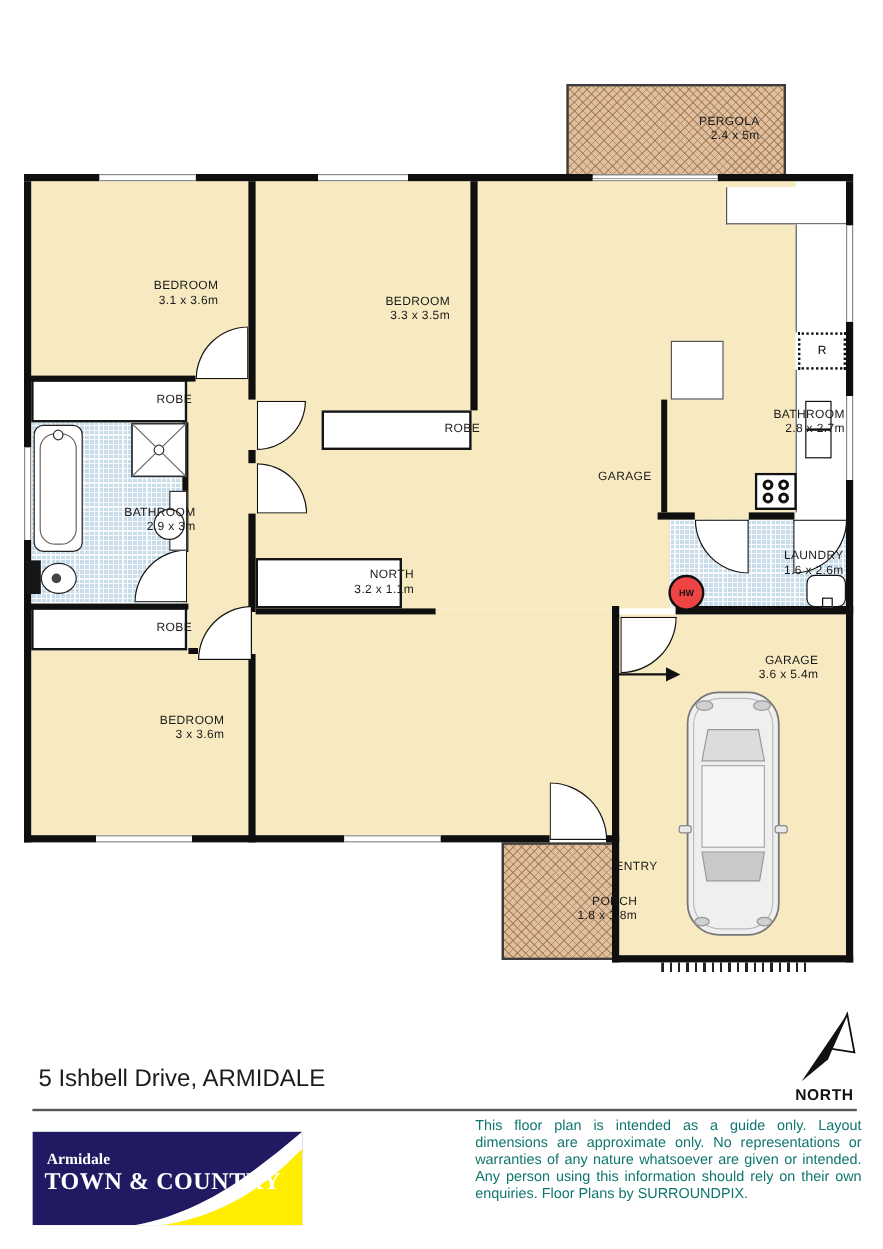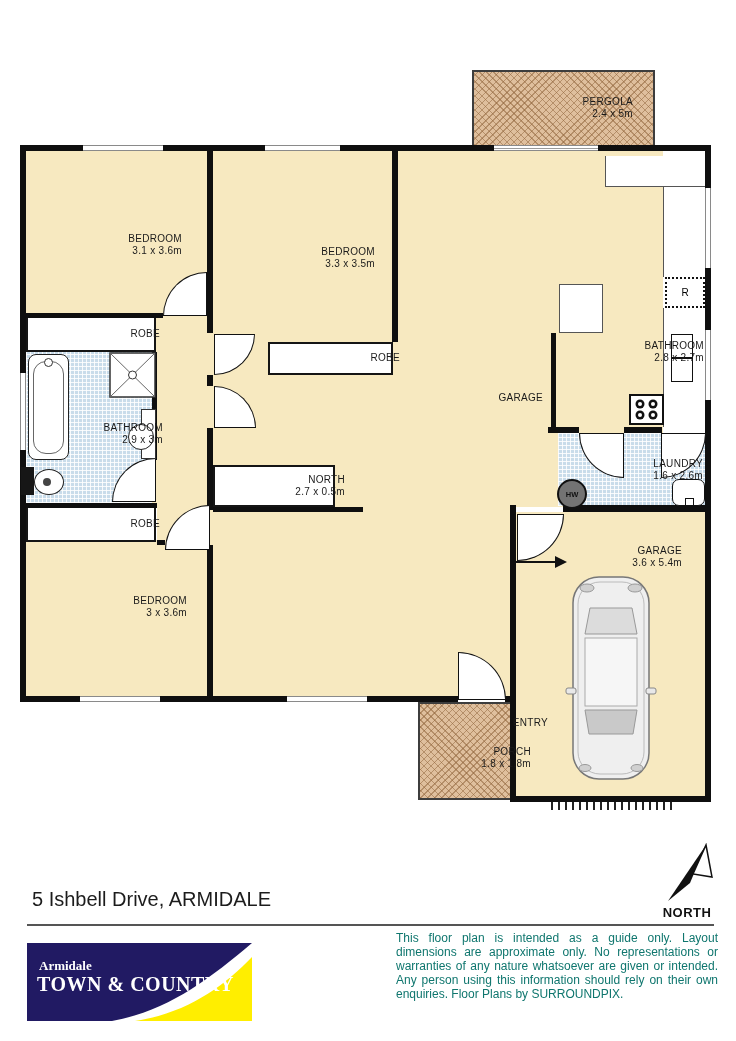--- a/index.html
+++ b/index.html
@@ -157,21 +157,21 @@
         <circle cx="24" cy="10" r="4.5" fill="#111"></circle>
       <circle cx="11" cy="21" r="4.5" fill="#111"></circle>
         <circle cx="24" cy="21" r="4.5" fill="#111"></circle>
       <circle cx="11" cy="10" r="2" fill="#fff"></circle>
         <circle cx="24" cy="10" r="2" fill="#fff"></circle>
       <circle cx="11" cy="21" r="2" fill="#fff"></circle>
         <circle cx="24" cy="21" r="2" fill="#fff"></circle>
       </svg>
   </div>
 
-  <div class="fix hwtxt" style="left:557px;top:479px;width:30px;height:30px;background:#737373;border:2px solid #111;border-radius:50%;line-height:27px"><span>HW</span></div>
+  <div class="fix hwtxt" style="left:557px;top:479px;width:30px;height:30px;background:#ef4444;border:2px solid #111;border-radius:50%;line-height:27px"><span>HW</span></div>
 
   <div class="fix" style="left:672px;top:479px;width:33px;height:27px;background:#fff;border:1.5px solid #111;border-radius:7px">
     <div style="position:absolute;left:12px;bottom:-1px;width:7px;height:6px;border:1px solid #111;background:#fff"></div>
   </div>
 
   <div class="roller" style="left:551px;top:802px;width:124px;height:8px"></div>
 
   <div class="fix" style="left:513px;top:554px;width:56px;height:16px">
     <svg width="56" height="16">
         <line x1="2" y1="8" x2="42" y2="8" stroke="#111" stroke-width="2"></line>
@@ -217,21 +217,21 @@
   <div class="lbl" style="left:23px;top:422px;width:140px">
     <span>BATHROOM</span>
     <span>2.9 x 3m</span>
     </div>
   <div class="lbl" style="left:563px;top:458px;width:140px">
     <span>LAUNDRY</span>
     <span>1.6 x 2.6m</span>
     </div>
   <div class="lbl" style="left:205px;top:474px;width:140px">
     <span>NORTH</span>
-    <span>2.7 x 0.5m</span>
+    <span>3.2 x 1.1m</span>
     </div>
   <div class="lbl" style="left:542px;top:545px;width:140px">
     <span>GARAGE</span>
     <span>3.6 x 5.4m</span>
     </div>
   <div class="lbl" style="left:47px;top:595px;width:140px">
     <span>BEDROOM</span>
     <span>3 x 3.6m</span>
     </div>
   <div class="lbl" style="left:20px;top:328px;width:140px">

